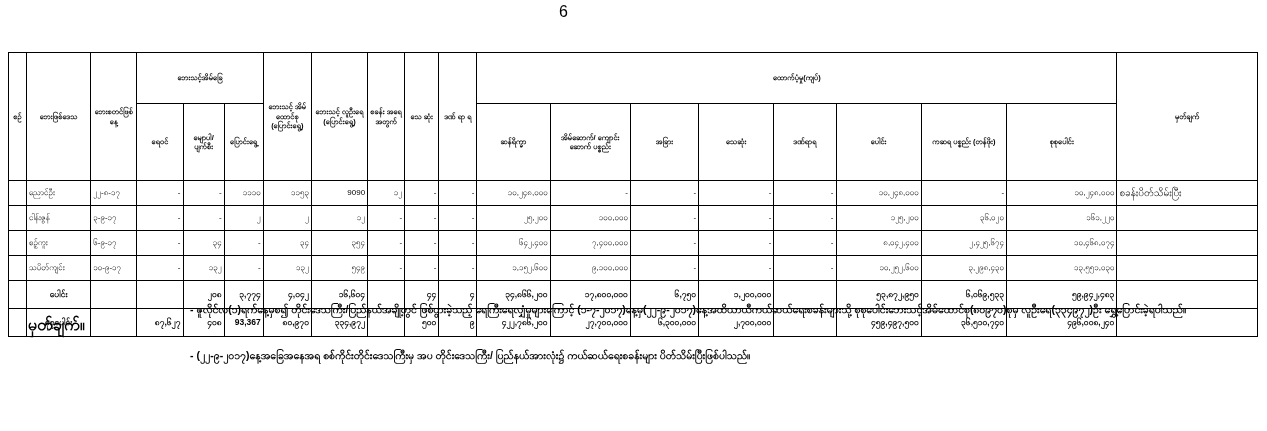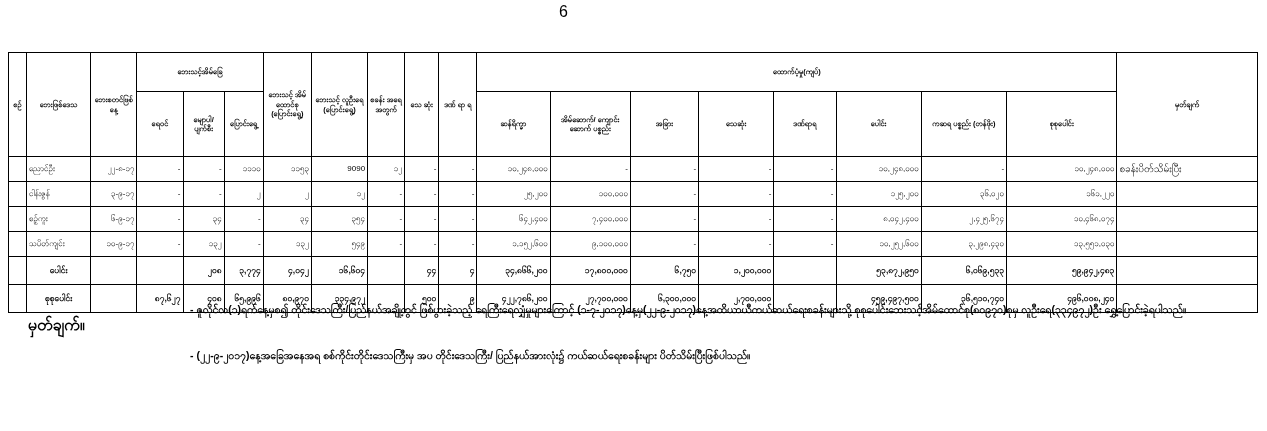--- a/index.html
+++ b/index.html
@@ -1,26 +1,26 @@
 <!DOCTYPE html>
 <html><head>
 <meta charset="utf-8">
 <style>
   html,body{margin:0;padding:0;background:#fff;}
   body{position:relative;width:1267px;height:431px;font-family:"Liberation Sans",sans-serif;color:#000;overflow:hidden;}
   .page-number{position:absolute;top:3px;left:0;right:140px;text-align:center;font-size:16px;}
   table.report{position:absolute;left:8px;top:52px;width:1250px;border-collapse:collapse;table-layout:fixed;}
   table.report th, table.report td{border:1px solid #000;padding:0 2px;overflow:hidden;vertical-align:middle;}
-  table.report th{font-weight:bold;text-align:center;font-size:7.5px;line-height:1.25;padding:10px 1px;}
+  table.report th{font-weight:bold;text-align:center;font-size:7.5px;line-height:1.25;padding:16px 1px;}
   tr.hdr-group th{height:18px;}
   tr.hdr-sub th{height:44px;}
   td{font-size:8px;line-height:1.2;}
   td.num{text-align:right;}
   td.area{text-align:left;border-radius:10px;}
-  td.date{text-align:right;}
+  td.date{text-align:left;}
   td.remark{text-align:left;font-size:10px;}
   tr.data td{height:24px;}
   tr.total td{height:27px;font-weight:bold;font-size:8.5px;}
   tr.total td.label{text-align:center;}
   .notes-label{position:absolute;left:28px;top:314px;font-weight:bold;font-size:16px;}
   .notes{position:absolute;left:190px;top:302px;width:1066px;font-weight:bold;font-size:10.5px;line-height:1.5;}
   .note-item{margin-bottom:30px;}
 </style>
 </head>
 <body>
@@ -188,21 +188,21 @@
         <td class="num">၆,၀၆၉,၅၃၃</td>
         <td class="num">၅၉,၉၄၂,၄၈၃</td>
         <td class="remark"></td>
       </tr>
       <tr class="total">
         <td></td>
         <td class="label">စုစုပေါင်း</td>
         <td class="date"></td>
         <td class="num">၈၇,၆၂၇</td>
         <td class="num">၄၀၈</td>
-        <td class="num">၆၅,၉၉၆</td>
+        <td class="num">93,367</td>
         <td class="num">၈၀,၉၇၀</td>
         <td class="num">၃၃၄,၉၇၂</td>
         <td class="num"></td>
         <td class="num">၅၀၀</td>
         <td class="num">၉</td>
         <td class="num">၄၂၂,၇၈၆,၂၀၀</td>
         <td class="num">၂၇,၇၀၀,၀၀၀</td>
         <td class="num">၆,၃၀၀,၀၀၀</td>
         <td class="num">၂,၇၀၀,၀၀၀</td>
         <td class="num"></td>

